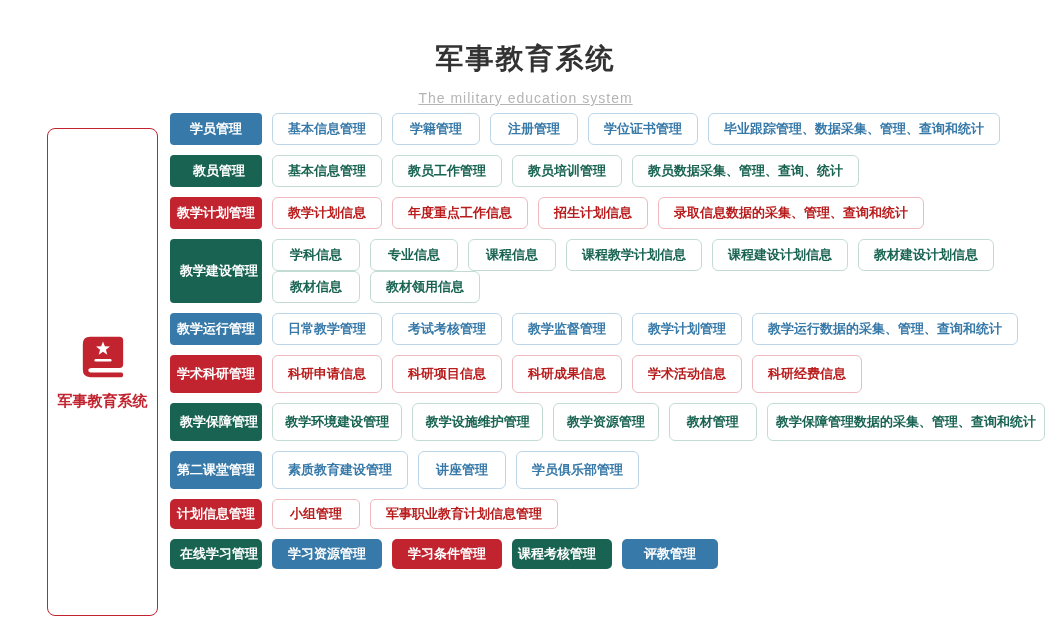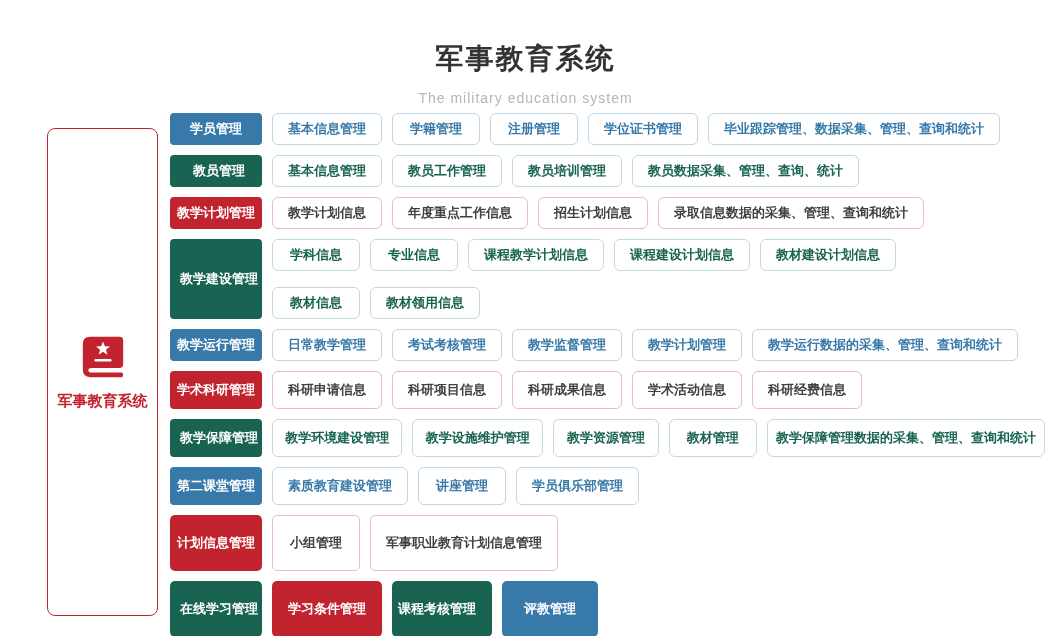--- a/index.html
+++ b/index.html
@@ -5,54 +5,54 @@
   * { box-sizing: border-box; margin: 0; padding: 0; }
   html, body { width: 1051px; height: 636px; }
   body {
     position: relative;
     background: #ffffff;
     font-family: "Liberation Sans", sans-serif;
     overflow: hidden;
   }
   .header { position: absolute; top: 40px; left: 0; width: 100%; text-align: center; }
   .page-title { font-size: 28px; font-weight: bold; color: #333333; letter-spacing: 2px; }
-  .page-subtitle { margin-top: 12px; font-size: 14px; color: #b5b5b5; letter-spacing: 1px; }
+  .page-subtitle { margin-top: 12px; font-size: 14px; color: #b5b5b5; letter-spacing: 1px; text-decoration: underline; }
 
   .side-panel {
     position: absolute; left: 47px; top: 128px; width: 111px; height: 488px;
     border: 1px solid #c1242f; border-radius: 8px; background: #ffffff;
     display: flex; flex-direction: column; align-items: center; justify-content: center;
   }
   .side-panel .icon-wrap { width: 44px; height: 46px; }
   .side-label { margin-top: 12px; font-size: 15px; font-weight: bold; color: #c1242f; white-space: nowrap; }
 
   .content { position: absolute; left: 170px; top: 113px; width: 875px; }
   .row { display: flex; gap: 10px; margin-bottom: 10px; align-items: flex-start; }
   .btn {
     height: 32px; display: flex; align-items: center; justify-content: center;
     font-size: 13px; font-weight: bold; white-space: nowrap; cursor: pointer;
     border-radius: 4px;
   }
   .cat { width: 92px; flex: 0 0 92px; color: #ffffff; }
   .sub { background: #ffffff; border: 1px solid; border-radius: 6px; min-width: 88px; padding: 7px 15px; }
   .row.tall .btn { height: 38px; text-align: center; }
-  .row.taller .btn { height: 56px; border-radius: 5px; }
+  .row.taller .btn { height: 30px; border-radius: 5px; }
   .solid { min-width: 96px; padding: 0 16px; color: #ffffff; border-radius: 5px; }
 
   .cat.blue,  .solid.blue  { background: #3779a8; }
   .cat.green, .solid.green { background: #186351; padding-left: 6px; }
   .cat.red,   .solid.red   { background: #c1242f; }
   .sub.blue  { color: #3779a8; border-color: #bdd6e8; }
   .sub.green { color: #186351; border-color: #c3dcd2; }
-  .sub.red   { color: #404040; border-color: #efb9bd; }
+  .sub.red   { color: #b91c1c; border-color: #efb9bd; }
 
   
   .row.double { align-items: stretch; }
   .row.double .cat { height: auto; }
-  .sub-lines { display: flex; flex-direction: column; gap: 16px; }
+  .sub-lines { display: flex; flex-direction: column; gap: 0; }
   .sub-line { display: flex; gap: 10px; }
 </style>
 </head>
 <body>
 
 <div class="header">
   <div class="page-title">军事教育系统</div>
   <div class="page-subtitle">The military education system</div>
 </div>
 
@@ -93,20 +93,21 @@
     <div class="btn sub red">招生计划信息</div>
     <div class="btn sub red">录取信息数据的采集、管理、查询和统计</div>
   </div>
 
   <div class="row double">
     <div class="btn cat green">教学建设管理</div>
     <div class="sub-lines">
       <div class="sub-line">
         <div class="btn sub green">学科信息</div>
         <div class="btn sub green">专业信息</div>
+        <div class="btn sub green">课程信息</div>
         <div class="btn sub green">课程教学计划信息</div>
         <div class="btn sub green">课程建设计划信息</div>
         <div class="btn sub green">教材建设计划信息</div>
       </div>
       <div class="sub-line">
         <div class="btn sub green">教材信息</div>
         <div class="btn sub green">教材领用信息</div>
       </div>
     </div>
   </div>
@@ -146,18 +147,19 @@
   </div>
 
   <div class="row taller">
     <div class="btn cat red">计划信息管理</div>
     <div class="btn sub red">小组管理</div>
     <div class="btn sub red">军事职业教育计划信息管理</div>
   </div>
 
   <div class="row taller">
     <div class="btn cat green">在线学习管理</div>
+    <div class="btn solid blue">学习资源管理</div>
     <div class="btn solid red">学习条件管理</div>
     <div class="btn solid green">课程考核管理</div>
     <div class="btn solid blue">评教管理</div>
   </div>
 
 </div>
 
 </body></html>

